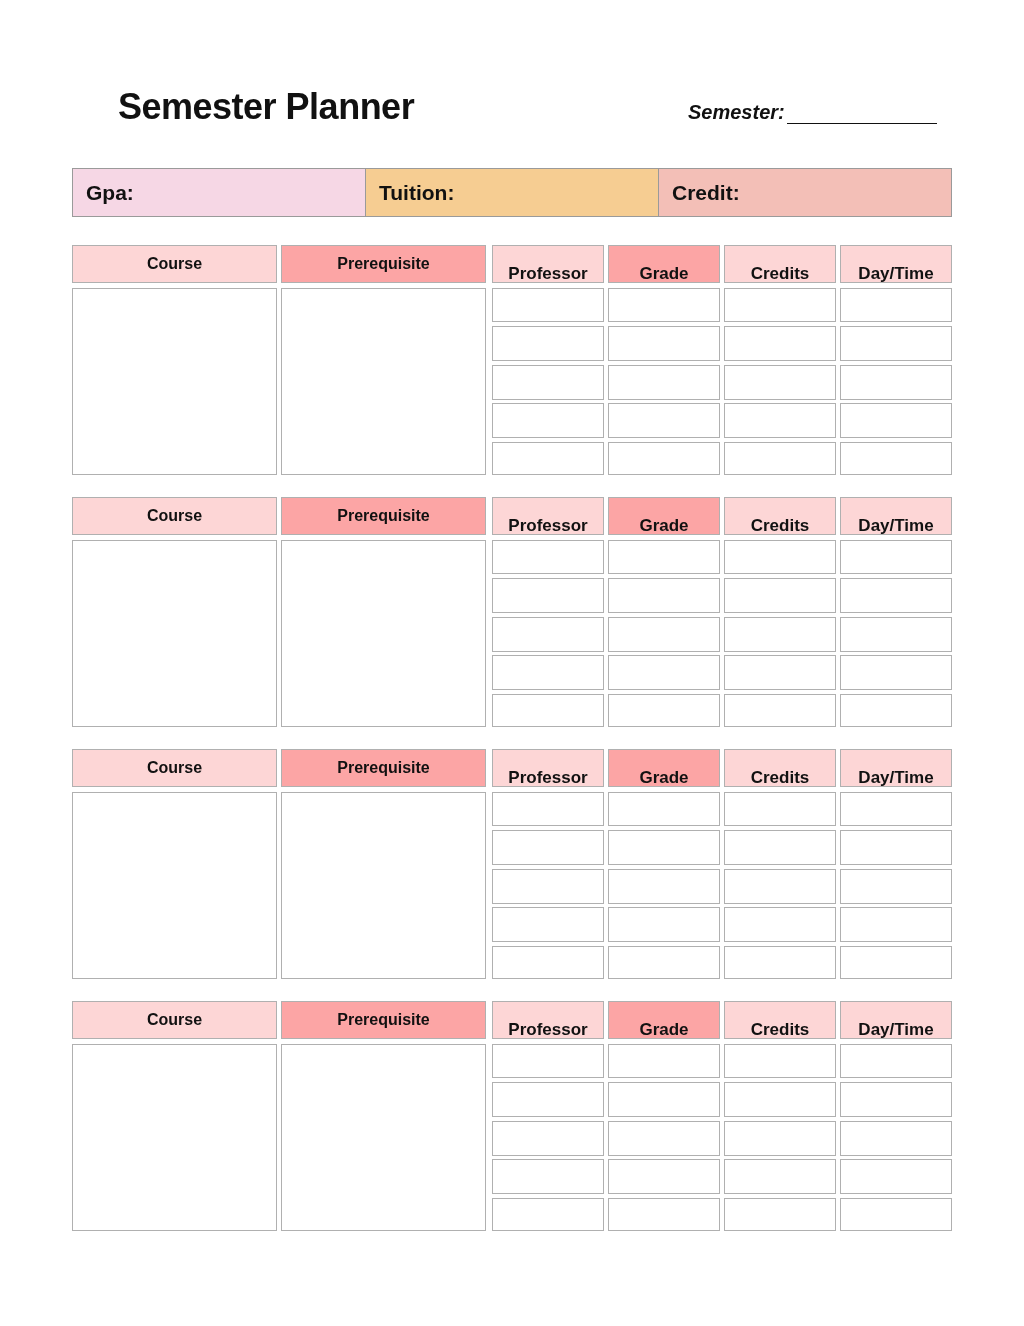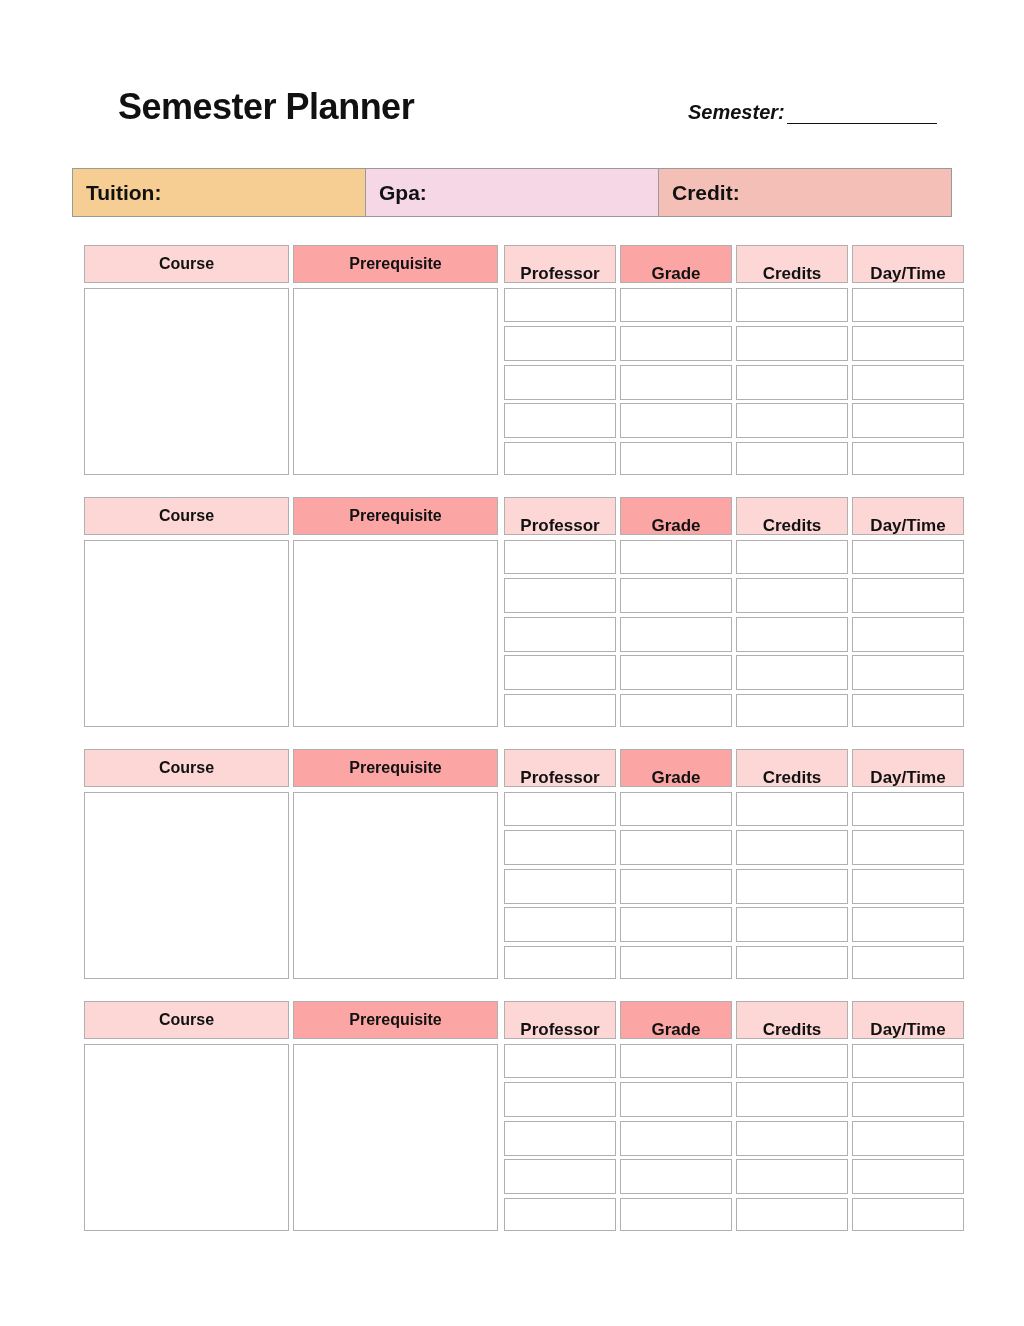--- a/index.html
+++ b/index.html
@@ -3,44 +3,44 @@
 <meta charset="utf-8">
 <style>
   html, body { margin:0; padding:0; background:#ffffff; }
   body { width:1024px; height:1326px; position:relative; font-family:"Liberation Sans", sans-serif; color:#111; overflow:hidden; }
   .title { position:absolute; left:118px; top:86px; font-size:36px; font-weight:700; letter-spacing:-0.5px; font-family:"Liberation Sans", sans-serif; }
   .semester { position:absolute; left:688px; top:101px; font-size:20px; font-weight:700; display:flex; align-items:flex-end;font-style:italic; }
   .semester .line { display:inline-block; width:150px; border-bottom:1.5px solid #111; height:20px; margin-left:2px; }
   .summary { position:absolute; left:72px; top:168px; width:880px; height:49px; display:flex; border:1.5px solid #9a9a9a; box-sizing:border-box; }
   .summary .cell { flex:1; display:flex; align-items:center; padding-left:13px; font-size:21px; font-weight:700; box-sizing:border-box; }
   .summary .cell + .cell { border-left:1.5px solid #9a9a9a; }
-  .block { position:absolute; left:84px; width:880px; height:230px; }
+  .block { position:absolute; left:72px; width:880px; height:230px; }
   .hdr { position:absolute; top:0; height:38px; box-sizing:border-box; border:1.5px solid #b0b0b0; display:flex; align-items:center; justify-content:center; font-weight:700; font-size:16px; }
   .hdr.small { align-items:flex-start; padding-top:9px; font-size:16px; }
   .hdr.big { padding-top:20px; font-size:17px; }
   .pink { background:#fdd6d6; }
   .yellow { background:#fca5a5; }
   .bigbox { position:absolute; top:43px; height:187px; box-sizing:border-box; border:1.5px solid #b0b0b0; background:#fff; }
   .cell-sm { position:absolute; height:34px; box-sizing:border-box; border:1.5px solid #b0b0b0; background:#fff; }
 </style>
 </head>
 <body>
 
 <div class="title">Semester Planner</div>
 <div class="semester">
   <span>Semester:</span>
   <span class="line"></span>
 </div>
 
 <div class="summary">
+  <div class="cell" style="background:#f6d7e5">
+      <span>Gpa:</span>
+    </div>
   <div class="cell" style="background:#f6cd92">
       <span>Tuition:</span>
-    </div>
-  <div class="cell" style="background:#f6d7e5">
-      <span>Gpa:</span>
     </div>
   <div class="cell" style="background:#f3bfb7">
       <span>Credit:</span>
     </div>
 </div>
 
 <div id="blocks">
     <div class="block" style="top: 245px;">
       <div class="hdr small pink" style="left:0;width:205px">Course</div>
       <div class="hdr small yellow" style="left:209px;width:205px">Prerequisite</div>

